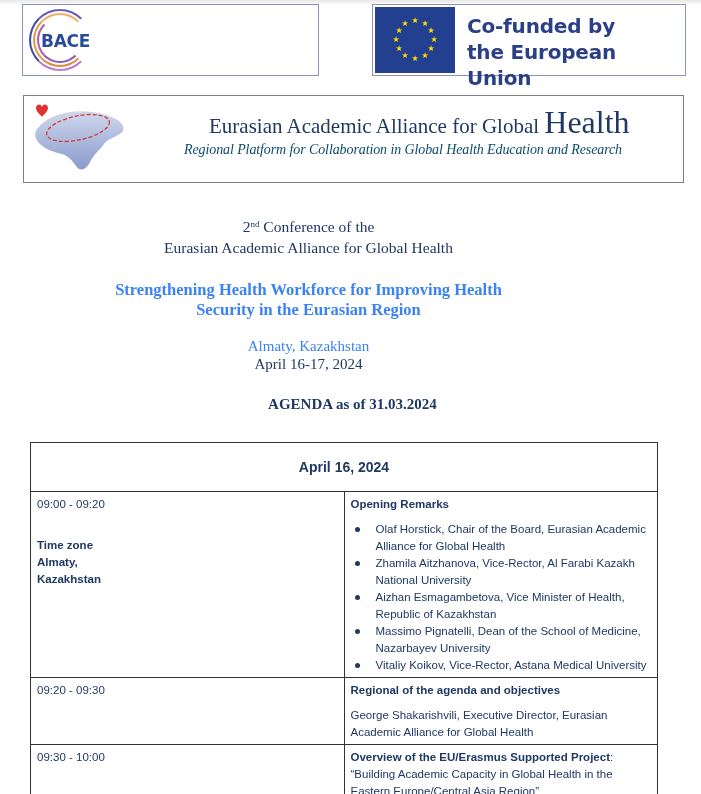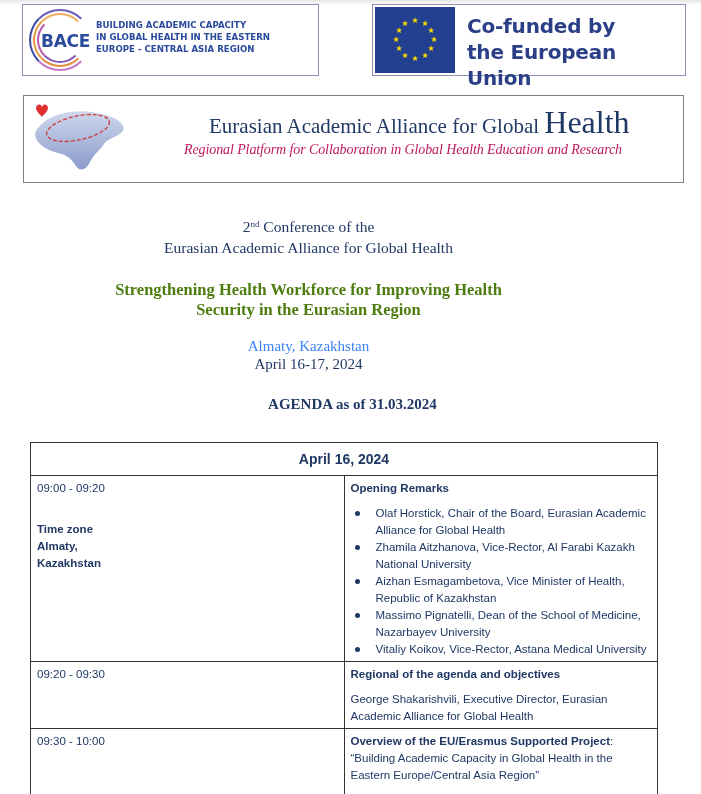--- a/index.html
+++ b/index.html
@@ -65,45 +65,45 @@
     position: absolute; left: 4px; top: 2px; width: 100px; height: 82px;
   }
   .eaagh-title {
     position: absolute; left: 185px; top: 8px;
     font-family: "Liberation Serif", serif; font-size: 21px; color: #1f3864;
   }
   .eaagh-title .big { font-size: 32px; }
   .eaagh-sub {
     position: absolute; left: 160px; top: 46px;
     font-family: "Liberation Serif", serif; font-style: italic; font-size: 14px;
-    color: #be185d; letter-spacing: -0.1px;
+    color: #0c4a6e; letter-spacing: -0.1px;
   }
   
   .center { position: absolute; left: 0; width: 617px; text-align: center; }
   .conf-line1 { top: 218px; font-family: "Liberation Serif", serif; font-size: 15.5px; color: #1f3864; }
   .conf-line1 sup { font-size: 9px; vertical-align: 5px; }
   .conf-line2 { top: 239px; font-family: "Liberation Serif", serif; font-size: 15.5px; color: #1f3864; }
-  .theme { top: 280px; font-family: "Liberation Serif", serif; font-weight: bold; font-size: 16.5px; line-height: 20px; color: #4d7c0f; }
+  .theme { top: 280px; font-family: "Liberation Serif", serif; font-weight: bold; font-size: 16.5px; line-height: 20px; color: #3b82f6; }
   .city { top: 338px; font-family: "Liberation Serif", serif; font-size: 15px; color: #3b82f6; }
   .dates { top: 356px; font-family: "Liberation Serif", serif; font-size: 15px; color: #1f3864; }
   .agenda { top: 396px; font-family: "Liberation Serif", serif; font-weight: bold; font-size: 15px; color: #1f3864; padding-left: 44px; }
   
   .agenda-table {
     position: absolute; left: 30px; top: 442px; width: 628px;
     border-collapse: collapse; table-layout: fixed;
     font-family: "Liberation Sans", sans-serif; font-size: 11.5px; color: #1f3864;
   }
   .agenda-table td {
     border: 1px solid #333; vertical-align: top; padding: 4px 5px 3px 6px;
     line-height: 17px;
   }
   .agenda-table td.time { width: 82px; }
   .agenda-table .day-head {
     text-align: center; font-weight: bold; font-size: 14px; height: 32px;
-    padding: 0; vertical-align: middle;
+    padding: 8px; vertical-align: middle;
   }
   .agenda-table .tz { font-weight: bold; margin-top: 24px; line-height: 17px; }
   .title-b { font-weight: bold; }
   .gap { height: 8px; }
   ul.speakers { list-style: none; margin: 0; padding: 0; }
   ul.speakers li { position: relative; padding-left: 25px; line-height: 17px; }
   ul.speakers li::before {
     content: ""; position: absolute; left: 4px; top: 6px; width: 5px; height: 5px;
     border-radius: 50%; background: #1f3864;
   }
@@ -113,25 +113,20 @@
 <body>
 
 <div class="topfade"></div>
 
 <div class="bace-box">
   <div class="bace-mark">
     <div class="ring r1"></div>
       <div class="ring r2"></div>
       <div class="ring r3"></div>
     <div class="bace-word">BACE</div>
-  </div>
-  <div class="bace-text">
-    <div>BUILDING ACADEMIC CAPACITY</div>
-    <div>IN GLOBAL HEALTH IN THE EASTERN</div>
-    <div>EUROPE - CENTRAL ASIA REGION</div>
   </div>
 </div>
 
 <div class="eu-box">
   <div class="eu-flag">
     <span class="star" style="left:40px;top:14px">★</span>
     <span class="star" style="left:50px;top:17px">★</span>
     <span class="star" style="left:56px;top:24px">★</span>
     <span class="star" style="left:59px;top:33px">★</span>
     <span class="star" style="left:56px;top:42px">★</span>

